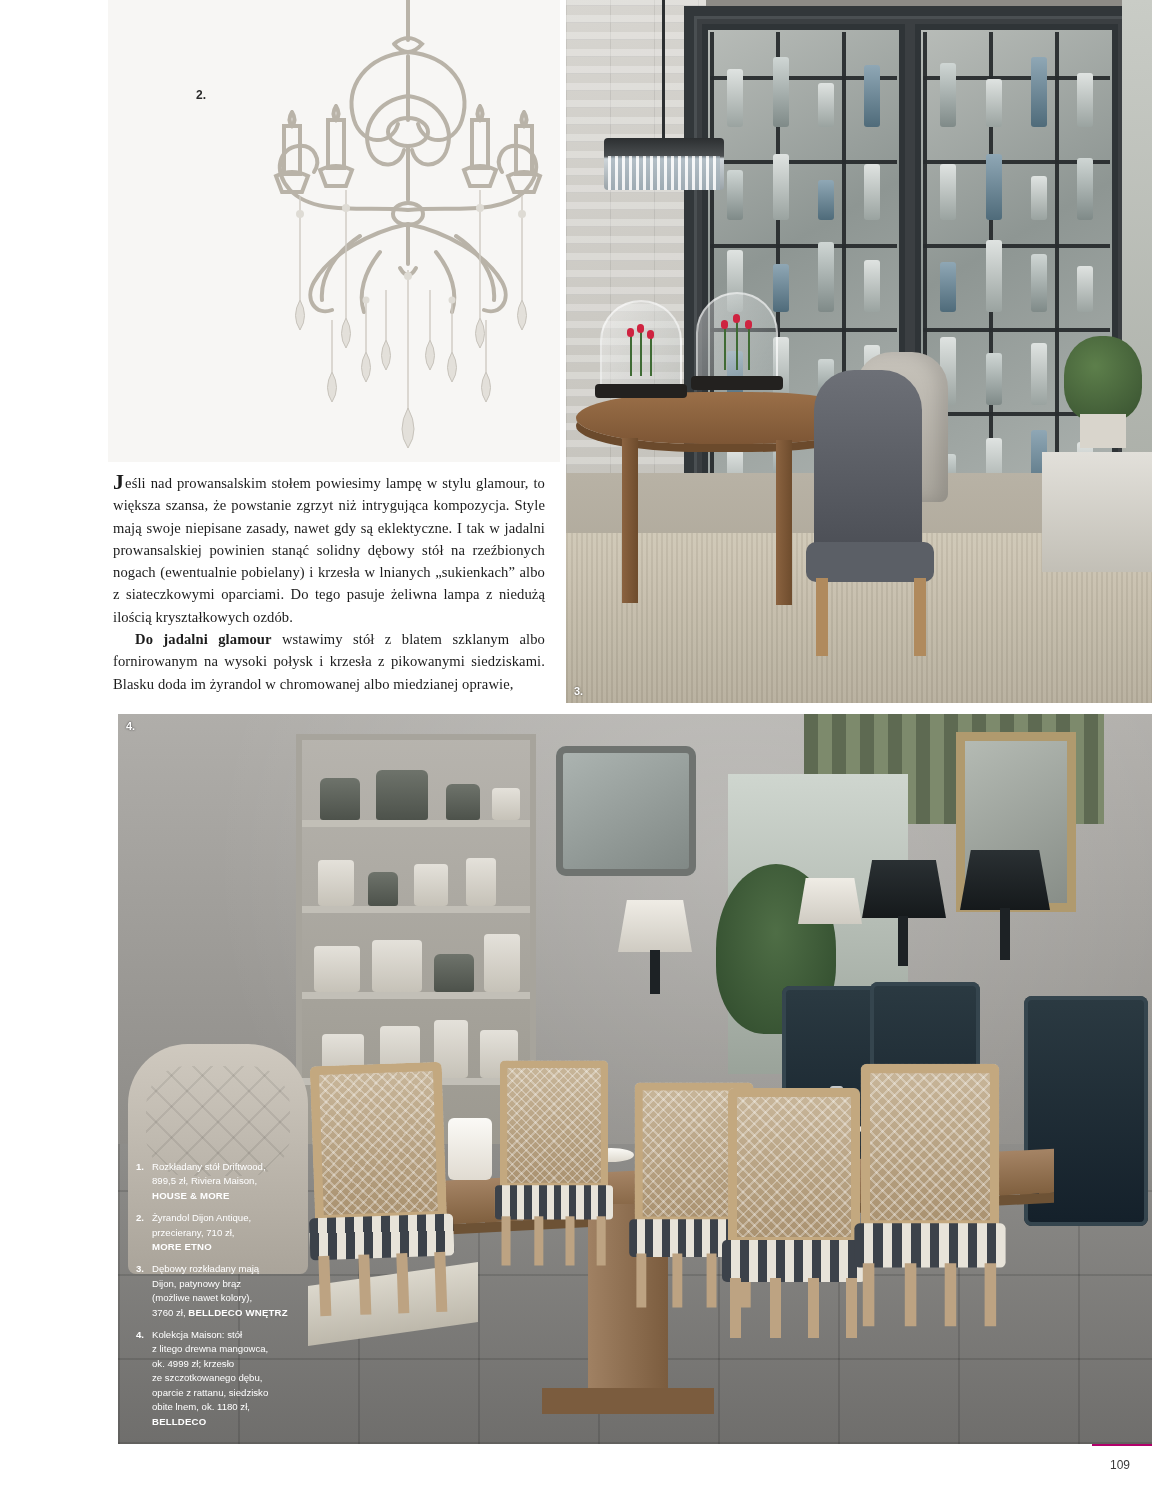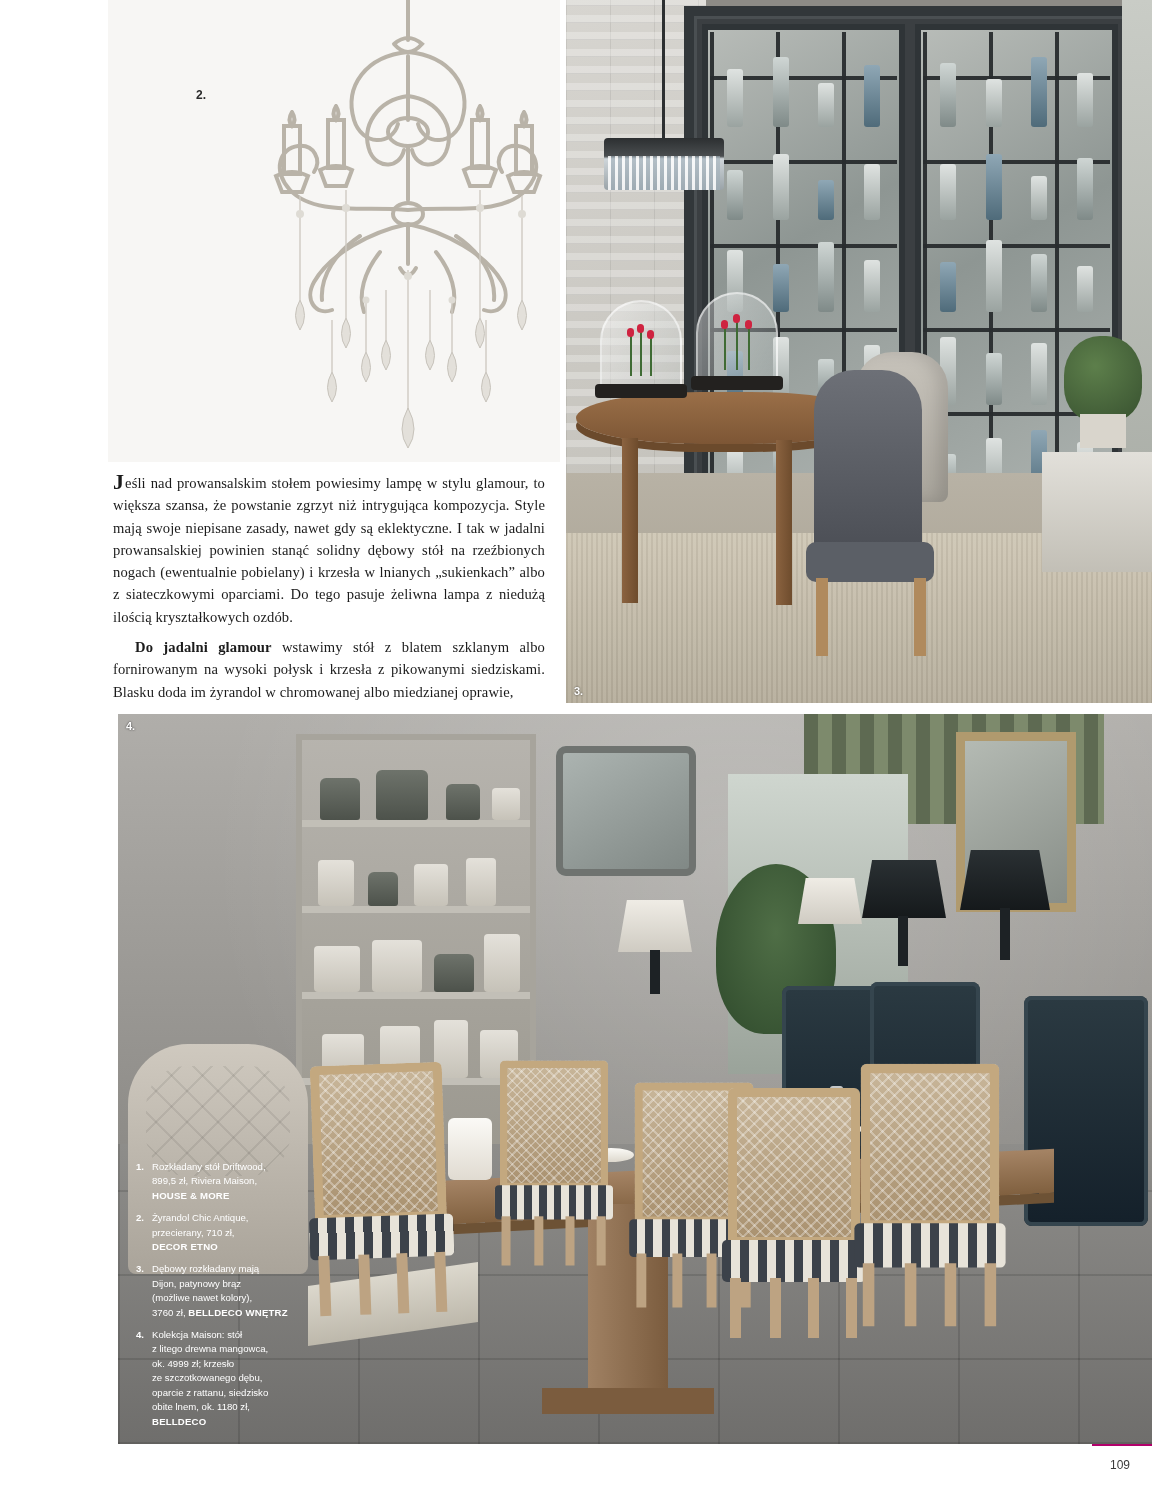--- a/index.html
+++ b/index.html
@@ -51,21 +51,21 @@
     top: 472px;
     width: 432px;
     font-family: "Liberation Serif", serif;
     font-size: 14.6px;
     line-height: 22.3px;
     color: #1b1b1b;
     text-align: justify;
     letter-spacing: 0.1px;
   }
   .body-text p { margin: 0; }
-  .body-text p + p { margin-top: 8px; text-indent: 22px; }
+  .body-text p + p { margin-top: 0px; text-indent: 22px; }
   .dropcap {
     float: left;
     font-family: "Liberation Serif", serif;
     font-size: 22px;
     line-height: 18px;
     font-weight: bold;
     padding: 1px 1px 0 0;
   }
   .bold-inline { font-weight: bold; }
 
@@ -661,23 +661,23 @@
       <span class="cap-num">1.</span>
       <span class="cap-body">
         <span>Rozkładany stół Driftwood,</span><br>
         <span>899,5 zł, Riviera Maison,</span><br>
         <span class="cap-brand">HOUSE &amp; MORE</span>
       </span>
     </div>
     <div class="cap-item">
       <span class="cap-num">2.</span>
       <span class="cap-body">
-        <span>Żyrandol Chic Antique,</span><br>
+        <span>Żyrandol Dijon Antique,</span><br>
         <span>przecierany, 710 zł,</span><br>
-        <span class="cap-brand">DECOR ETNO</span>
+        <span class="cap-brand">MORE ETNO</span>
       </span>
     </div>
     <div class="cap-item">
       <span class="cap-num">3.</span>
       <span class="cap-body">
         <span>Dębowy rozkładany mają</span><br>
         <span>Dijon, patynowy brąz</span><br>
         <span>(możliwe nawet kolory),</span><br>
         <span>3760 zł,</span>
         <span class="cap-brand">BELLDECO WNĘTRZ</span>

